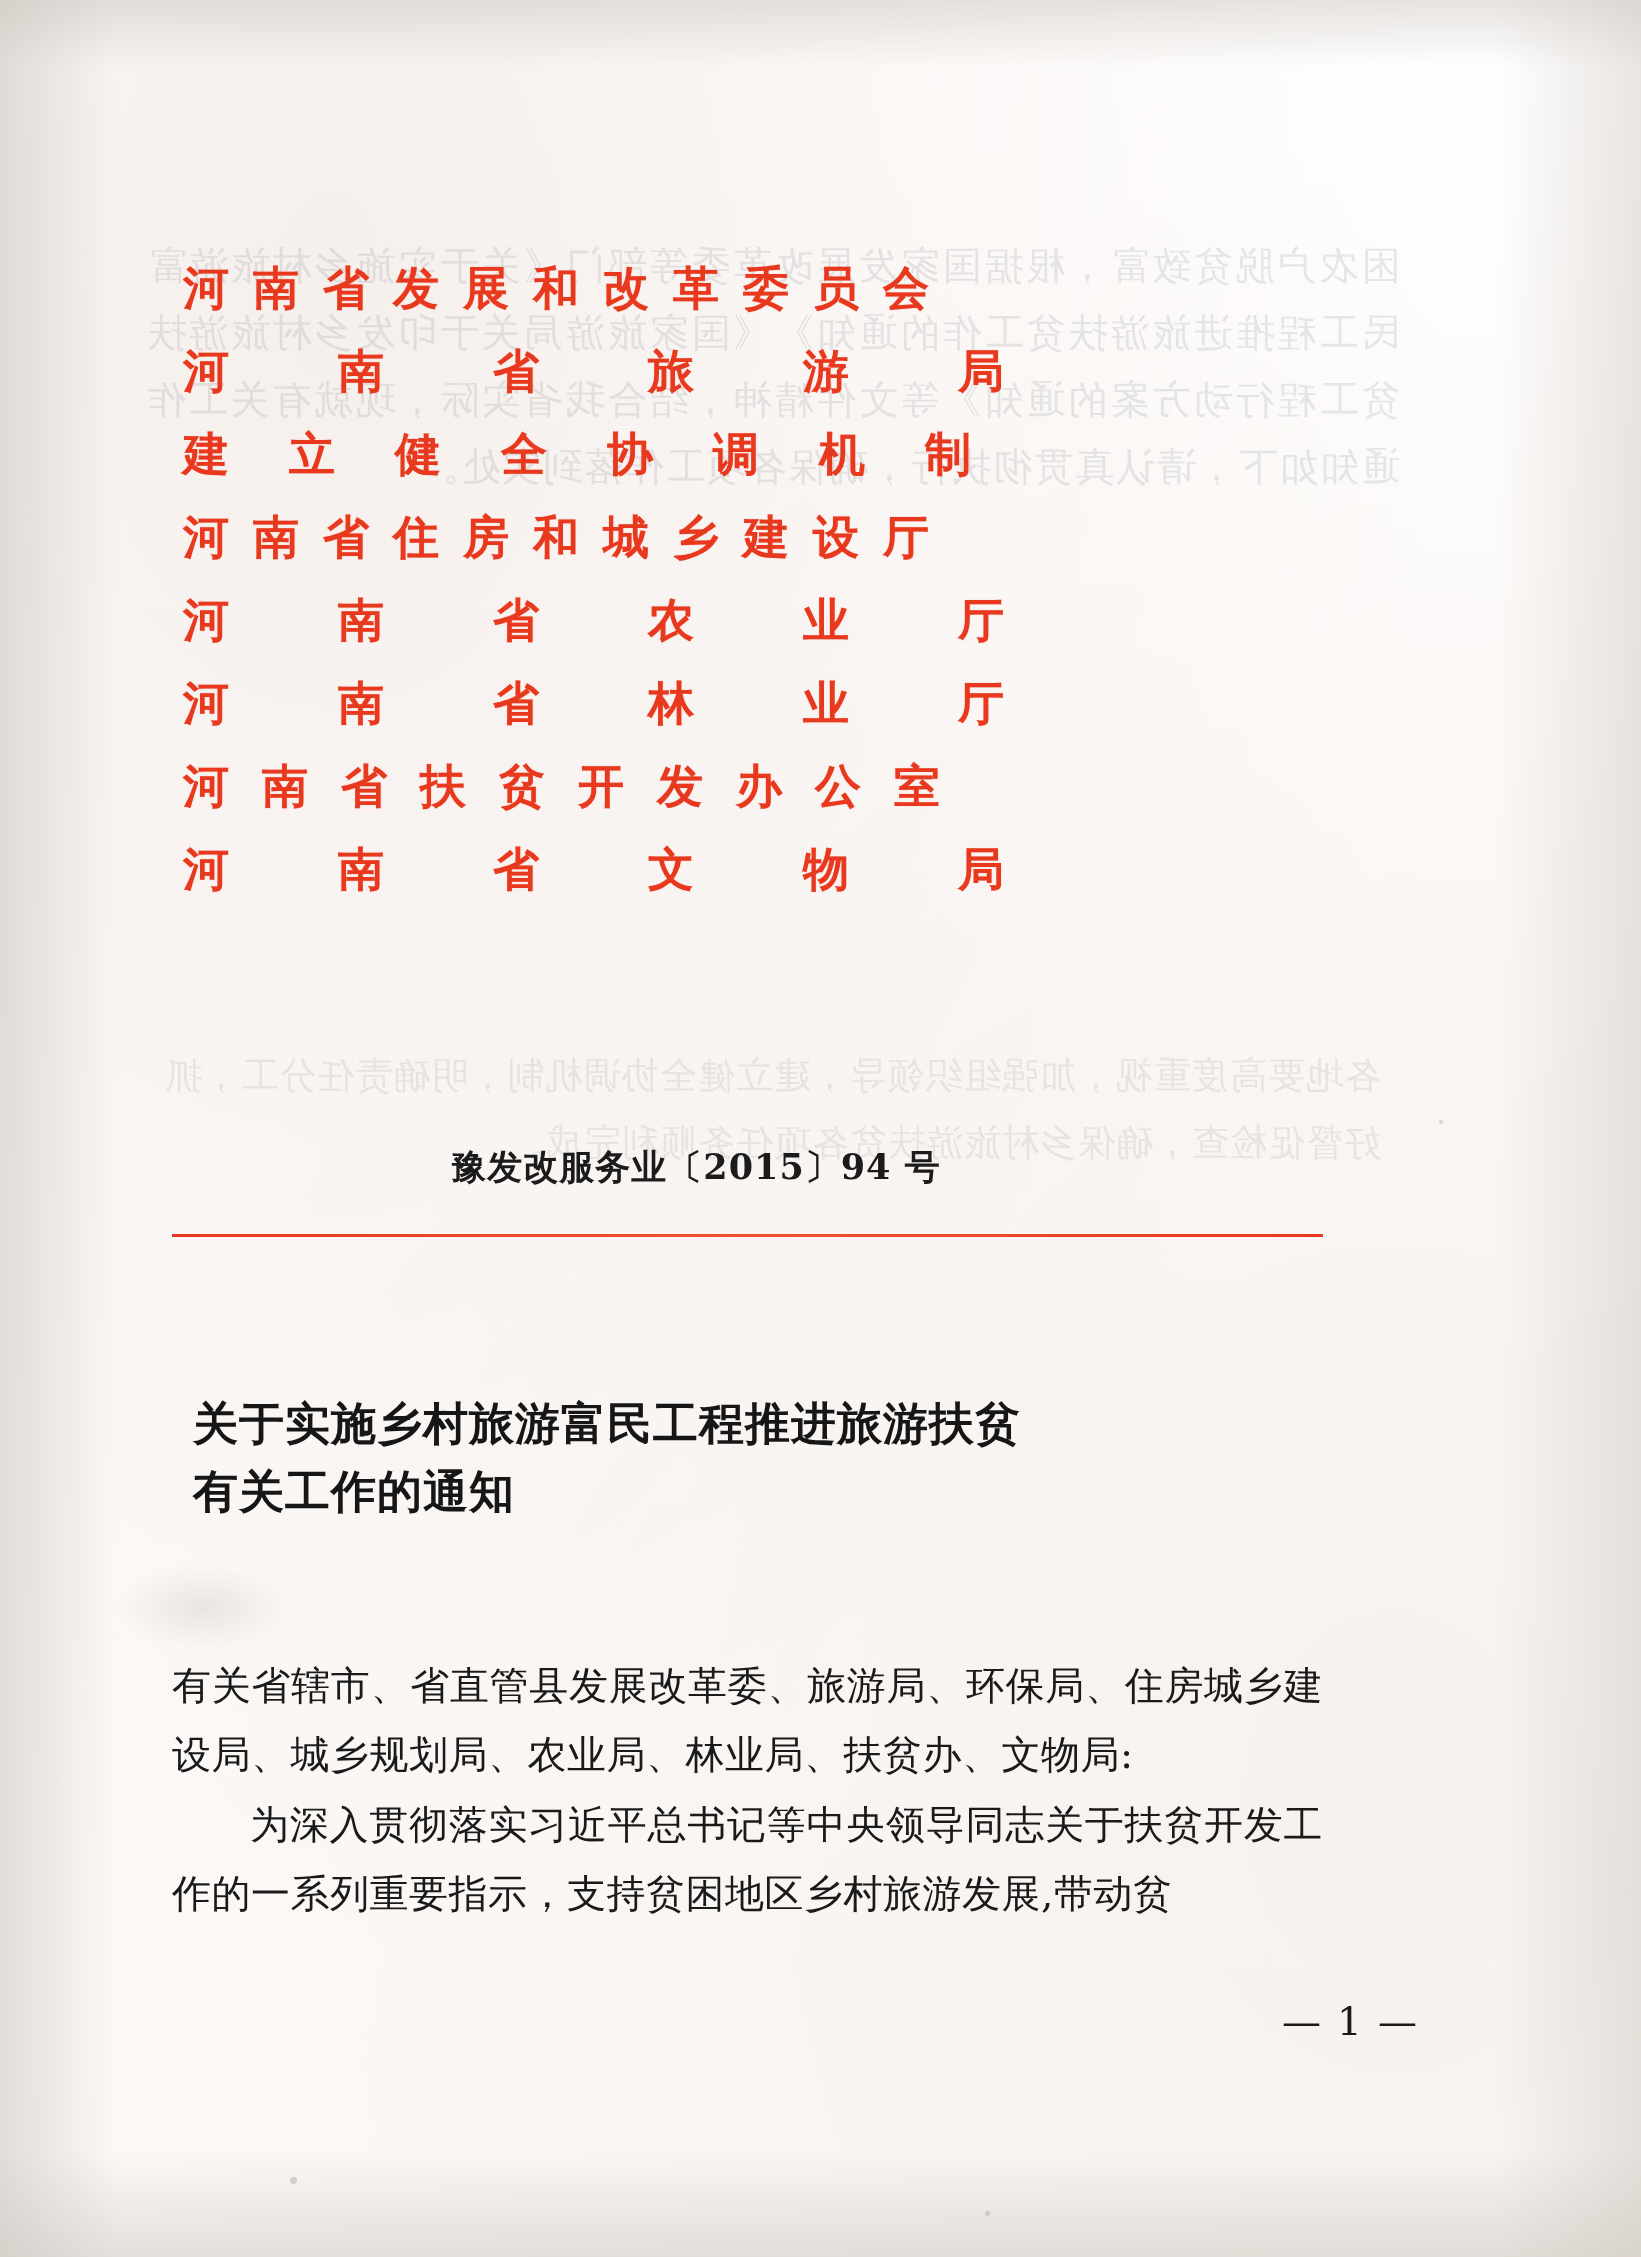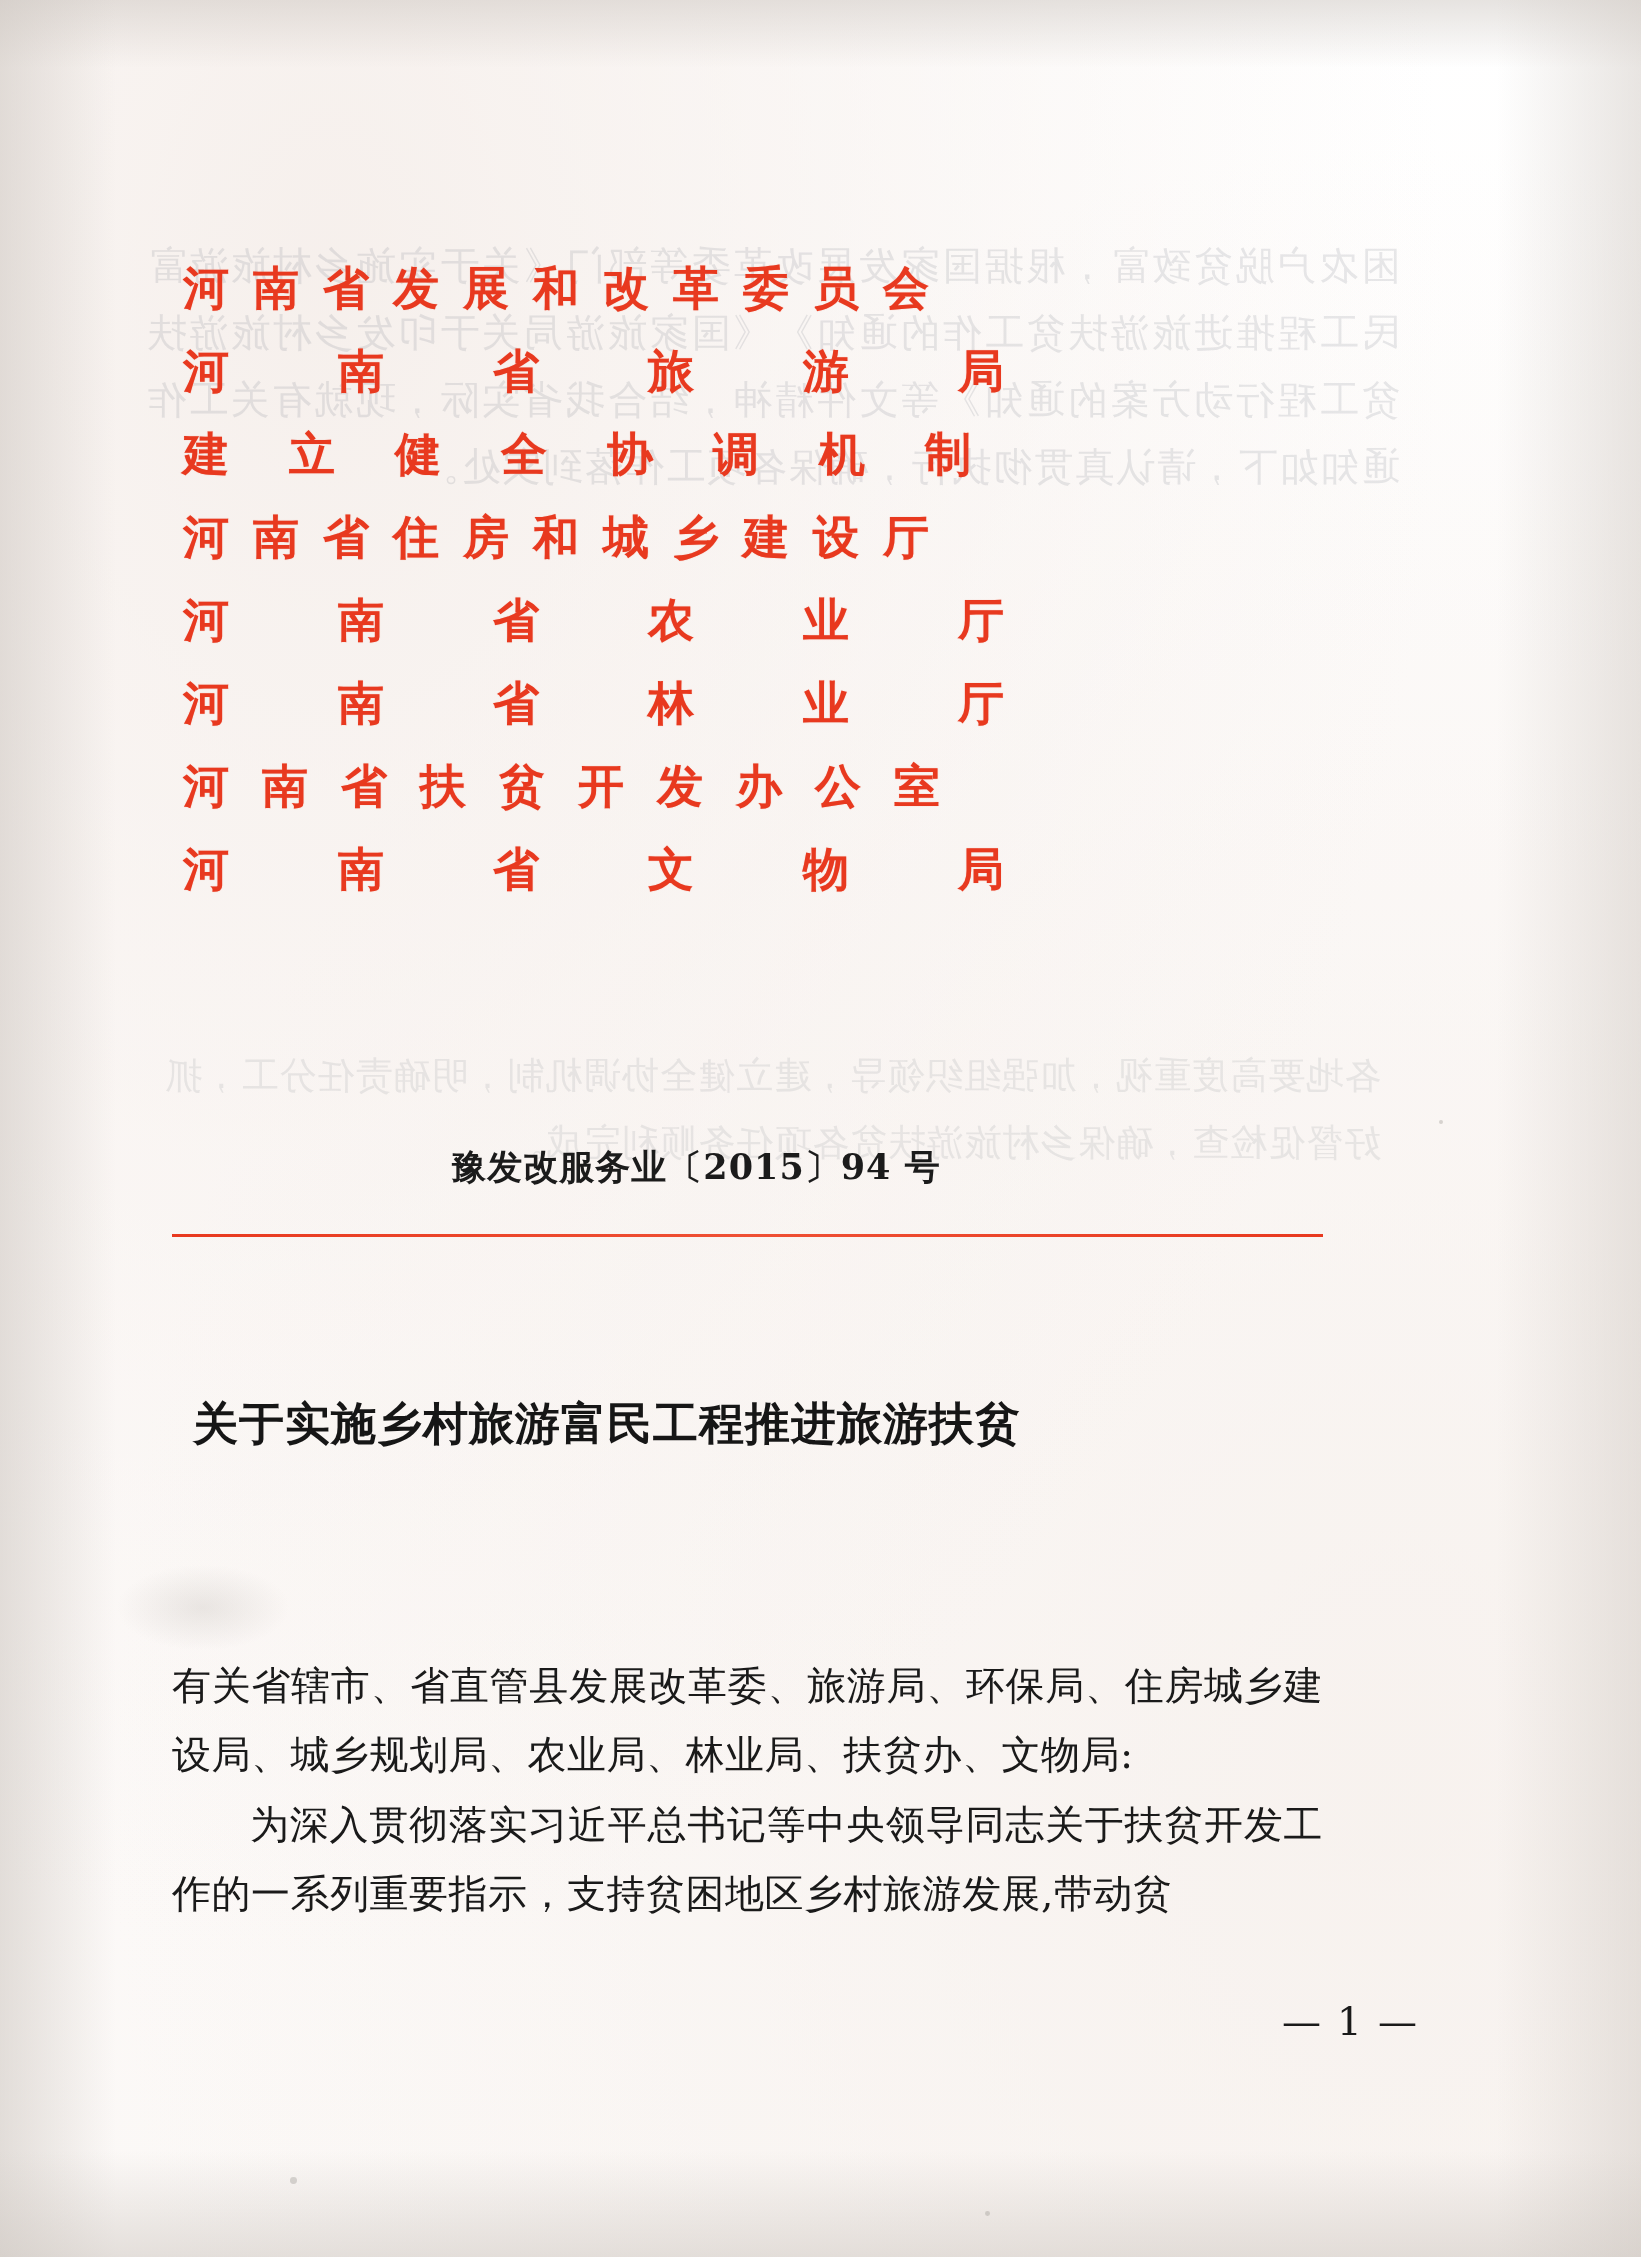--- a/index.html
+++ b/index.html
@@ -220,20 +220,21 @@
     <div class="lh-line tight" style="letter-spacing: 33px; text-indent: 0px; justify-content: flex-start; padding-right: 33px;">河南省扶贫开发办公室</div>
     <div class="lh-line spread" style="letter-spacing: 109px; text-indent: 0px; justify-content: flex-start; padding-right: 109px;">河南省文物局</div>
   </div>
 
 
   <div class="docnum">豫发改服务业〔2015〕94 号</div>
   <div class="red-rule"></div>
 
   <div class="doc-title">
     <span>关于实施乡村旅游富民工程推进旅游扶贫</span>
+    <span class="l2">有关工作的通知</span>
   </div>
 
   <div class="body-text">
     <p>有关省辖市、省直管县发展改革委、旅游局、环保局、住房城乡建设局、城乡规划局、农业局、林业局、扶贫办、文物局:</p>
     <p class="indent">为深入贯彻落实习近平总书记等中央领导同志关于扶贫开发工作的一系列重要指示，支持贫困地区乡村旅游发展,带动贫</p>
   </div>
 
   <div class="page-number">— 1 —</div>
 
   <div class="speck" style="left:290px; top:2177px; width:6.8px; height:6.8px;"></div>

